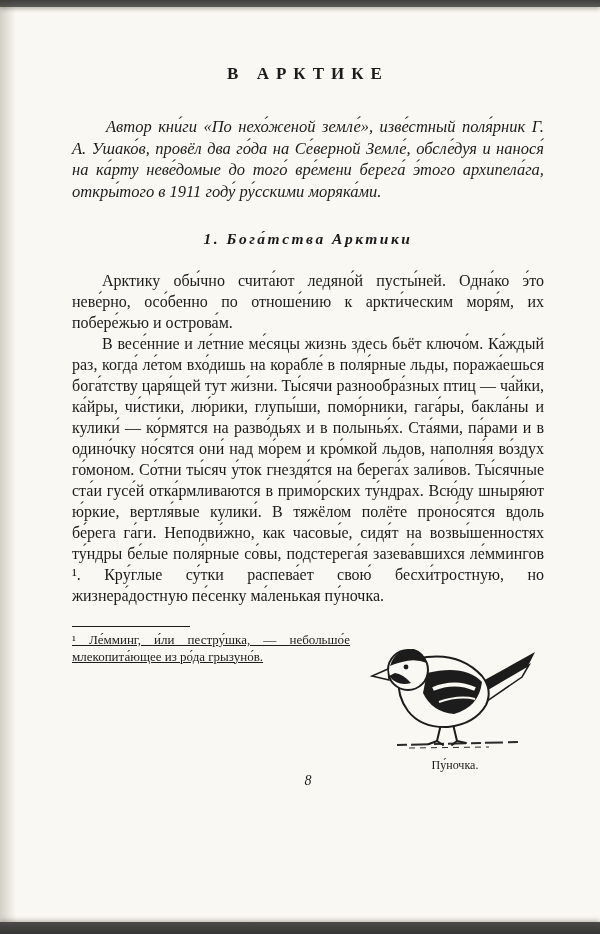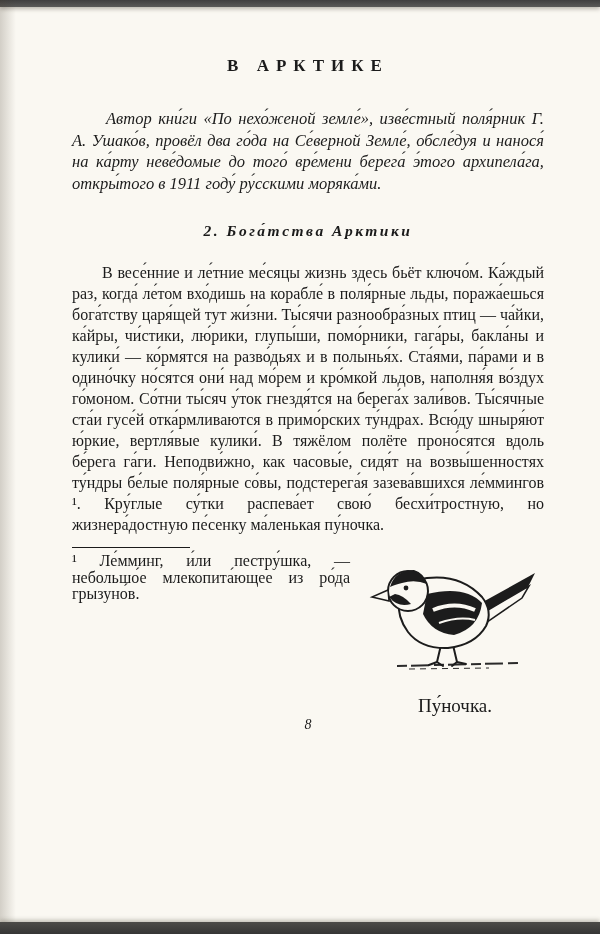--- a/index.html
+++ b/index.html
@@ -33,21 +33,21 @@
   }
   .left-shade {
     position: absolute;
     left: 0; top: 0; bottom: 0;
     width: 16px;
     background: linear-gradient(to right, rgba(70,60,45,0.22), rgba(70,60,45,0));
     pointer-events: none;
   }
   .content {
     position: absolute;
-    top: 56px;
+    top: 64px;
     left: 72px;
     right: 56px;
   }
   .title {
     margin: 0 0 32px 0;
     font-size: 17px;
     font-weight: bold;
     letter-spacing: 7px;
     text-align: center;
   }
@@ -83,29 +83,30 @@
     margin: 6px 0 0 16px;
     text-align: center;
   }
   figure.bird-figure svg {
     display: block;
     width: 172px;
     height: 118px;
     margin: 0 auto;
   }
   figcaption {
-    margin-top: 24px;
-    font-size: 19px;
+    margin-top: 8px;
+    font-size: 12px;
   }
   .footnote {
     width: 300px;
-    margin-top: 12px;
-    font-size: 16px;
+    margin-top: 20px;
+    font-size: 13px;
     line-height: 16.5px;
     text-align: justify;
+    text-decoration: underline;
   }
   .footnote::before {
     content: "";
     display: block;
     width: 118px;
     border-top: 1px solid #1b1b1b;
     margin-bottom: 5px;
   }
   .page-number {
     clear: both;
@@ -121,22 +122,23 @@
 <div class="page">
   <div class="edge-top"></div>
   <div class="left-shade"></div>
 
   <div class="content">
 
     <h1 class="title">В  АРКТИКЕ</h1>
 
     <p class="intro">Автор кни́ги «По нехо́женой земле́», изве́стный поля́рник Г. А. Ушако́в, провёл два го́да на Се́верной Земле́, обсле́дуя и нанося́ на ка́рту неве́домые до того́ вре́мени берега́ э́того архипела́га, откры́того в 1911 году́ ру́сскими моряка́ми.</p>
 
-    <h2 class="section-heading">2. Бога́тства Арктики</h2>
+    <h2 class="section-heading">1. Бога́тства Арктики</h2>
 
+    <p class="body">Арктику обы́чно счита́ют ледяно́й пусты́ней. Одна́ко э́то неве́рно, осо́бенно по отноше́нию к аркти́ческим моря́м, их побере́жью и острова́м.</p>
 
     <p class="body">В весе́нние и ле́тние ме́сяцы жизнь здесь бьёт ключо́м. Ка́ждый раз, когда́ ле́том вхо́дишь на корабле́ в поля́рные льды, поража́ешься бога́тству царя́щей тут жи́зни. Ты́сячи разнообра́зных птиц — ча́йки, ка́йры, чи́стики, лю́рики, глупы́ши, помо́рники, гага́ры, бакла́ны и кулики́ — ко́рмятся на разво́дьях и в полынья́х. Ста́ями, па́рами и в одино́чку но́сятся они́ над мо́рем и кро́мкой льдов, наполня́я во́здух го́моном. Со́тни ты́сяч у́ток гнездя́тся на берега́х зали́вов. Ты́сячные ста́и гусе́й отка́рмливаются в примо́рских ту́ндрах. Всю́ду шныря́ют ю́ркие, вертля́вые кулики́. В тяжёлом полёте проно́сятся вдоль бе́рега га́ги. Неподви́жно, как часовы́е, сидя́т на возвы́шенностях ту́ндры бе́лые поля́рные со́вы, подстерега́я зазева́вшихся ле́ммингов ¹. Кру́глые су́тки распева́ет свою́ бесхи́тростную, но жизнера́достную пе́сенку ма́ленькая пу́ночка.</p>
 
     <div class="wrap-block">
 
       <figure class="bird-figure">
         <svg viewBox="0 0 172 118" xmlns="http://www.w3.org/2000/svg" aria-hidden="true">
 
           <path d="M28,113 L152,110" stroke="#2a2a2a" stroke-width="2" stroke-dasharray="10 4 18 5" fill="none"></path>
           <path d="M40,116 L120,115" stroke="#2a2a2a" stroke-width="1" stroke-dasharray="6 5" fill="none"></path>

